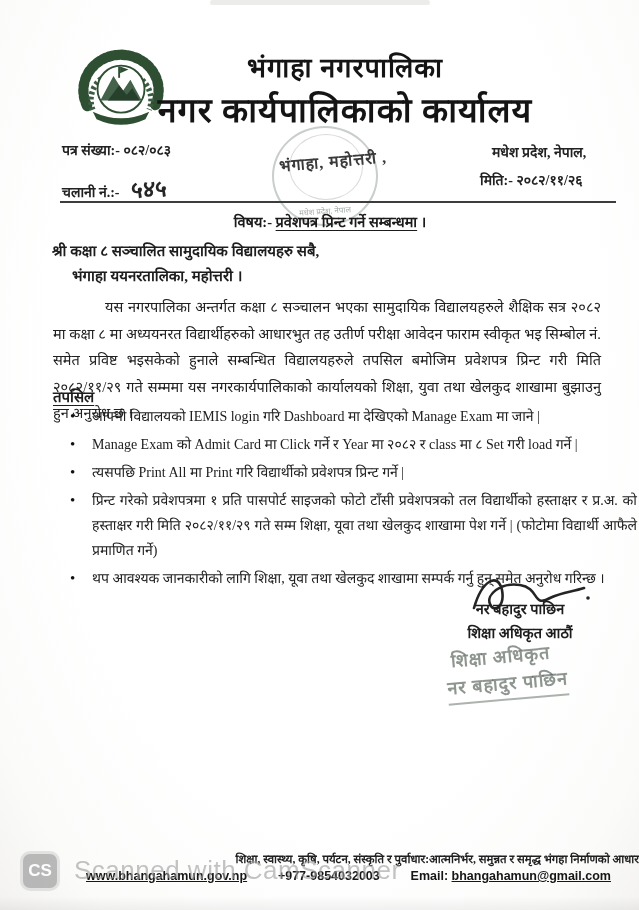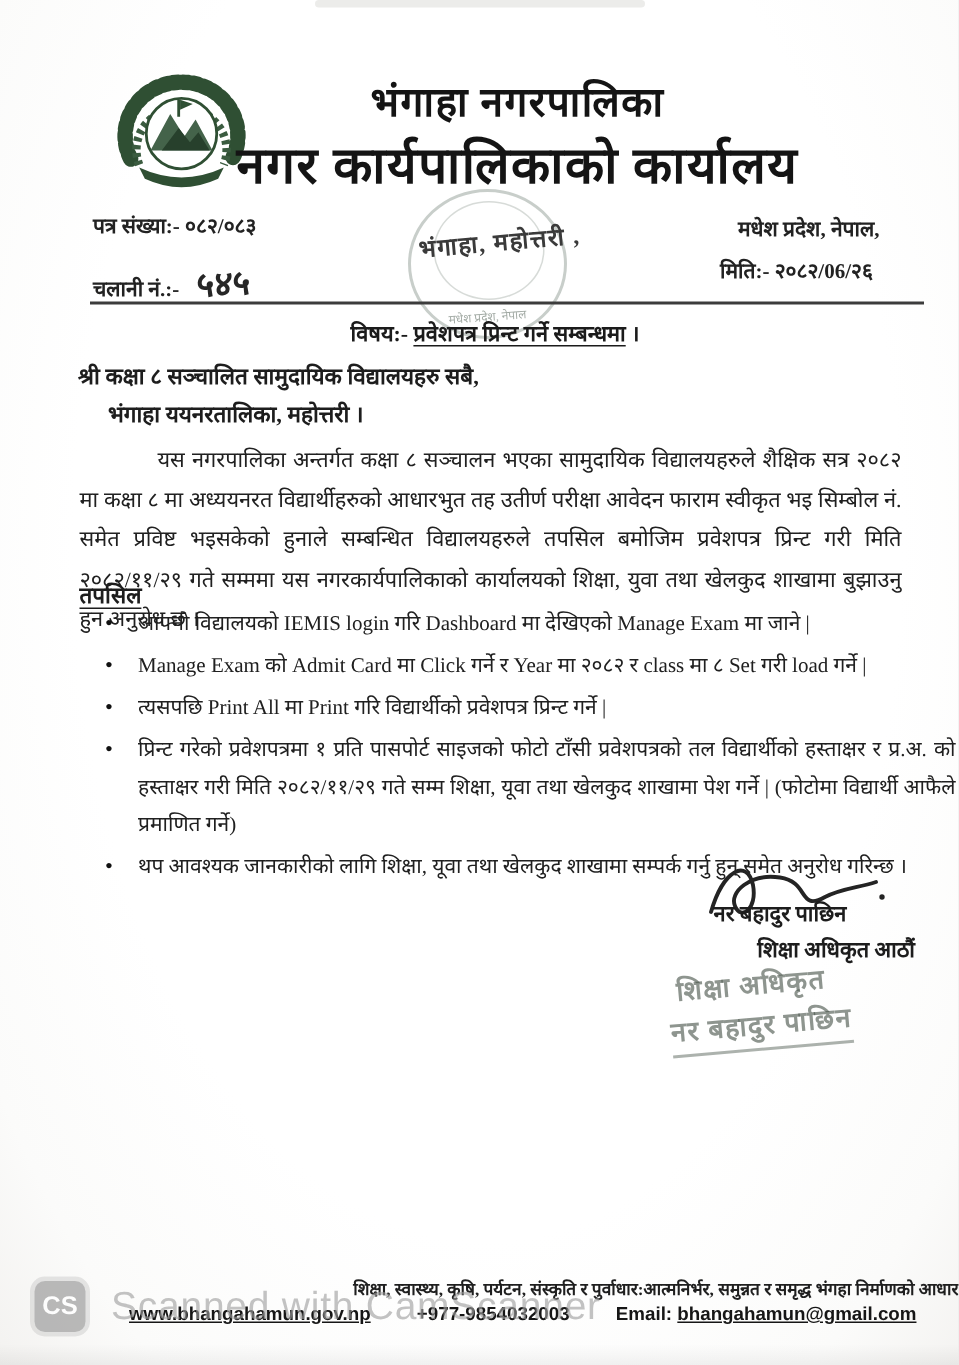--- a/index.html
+++ b/index.html
@@ -50,21 +50,21 @@
 
   .details-head{left:53px;top:386px;font-size:15px;font-weight:bold;text-decoration:underline;text-underline-offset:3px;}
 
   ul.details{left:62px;top:404px;width:545px;margin:0;padding:0 0 0 30px;list-style:none;}
   ul.details li{position:relative;font-size:14px;line-height:25px;margin-bottom:3px;color:#202020;text-align:justify;}
   ul.details li::before{content:"•";position:absolute;left:-22px;top:0;font-size:15px;color:#111;}
 
   
   .sig-svg{left:468px;top:568px;width:125px;height:48px;}
   .sig-name{left:430px;top:598px;width:180px;text-align:center;font-size:14.5px;font-weight:600;}
-  .sig-title{left:430px;top:622px;width:180px;text-align:right;font-size:14.5px;font-weight:600;}
+  .sig-title{left:430px;top:622px;width:180px;text-align:center;font-size:14.5px;font-weight:600;}
   .sig-stamp{left:452px;top:640px;width:190px;transform:rotate(-5deg);color:rgba(72,84,74,.62);
     font-size:18px;font-weight:bold;line-height:27px;letter-spacing:1px;}
   .sig-stamp .l2{margin-left:-6px;border-bottom:2px solid rgba(72,84,74,.45);display:inline-block;padding-bottom:1px;}
 
   
   .tagline{left:0;top:851px;width:639px;text-align:right;font-size:11.5px;font-weight:bold;color:#1f1f1f;}
   .footer-row{left:86px;top:869px;width:525px;display:flex;justify-content:space-between;
     font-family:"Liberation Sans","DejaVu Sans",sans-serif;font-size:12.5px;font-weight:bold;color:#161616;text-align:right;}
   .footer-row .site{text-decoration:underline;}
   .footer-row .mail{text-decoration:underline;}
@@ -104,21 +104,21 @@
     <span>पत्र संख्या:-</span>
     <span>०८२/०८३</span>
   </div>
   <div class="abs meta chalani-line">
     <span>चलानी नं.:-</span>
     <span class="chalani-value">५४५</span>
   </div>
   <div class="abs meta province-line">मधेश प्रदेश, नेपाल,</div>
   <div class="abs meta date-line">
     <span>मिति:-</span>
-    <span>२०८२/06/२६</span>
+    <span>२०८२/११/२६</span>
   </div>
 
   <div class="abs stamp-ring">
     <div class="stamp-ring-inner"></div>
     <div class="stamp-ring-text">मधेश प्रदेश, नेपाल</div>
   </div>
   <div class="abs stamp-handwriting">भंगाहा, महोत्तरी ,</div>
 
   <div class="abs header-rule"></div>
 

